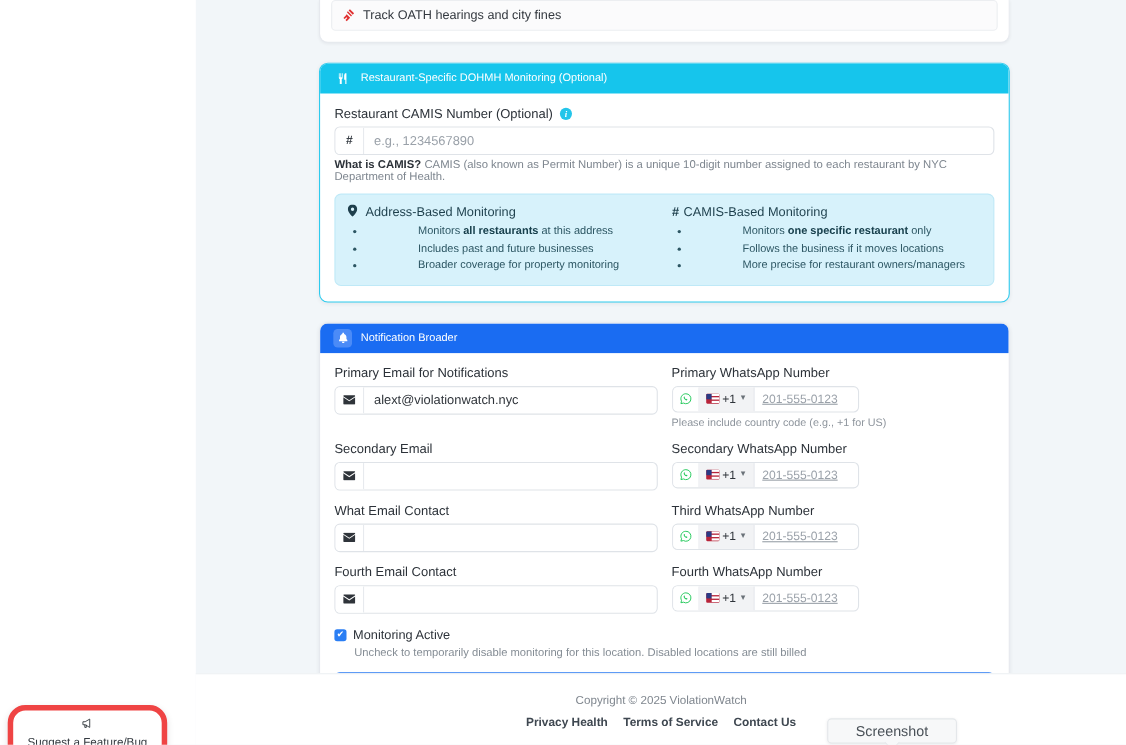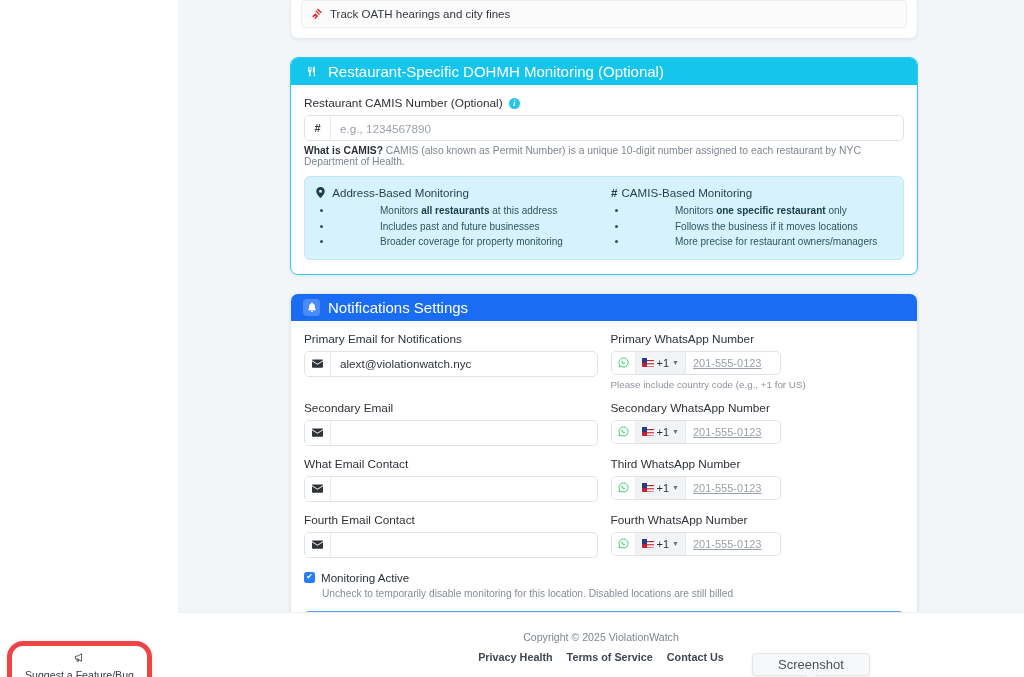--- a/index.html
+++ b/index.html
@@ -36,21 +36,21 @@
   }
 
   
   .card { border-radius:8px; overflow:hidden; background:#fff;
           box-shadow:0 1px 4px rgba(16,24,40,.07); }
   .card-dohmh { border:1px solid #2ecbee; margin-top:18px; }
   .card-notify { border:1px solid #e6e9ee; margin-top:18px; }
 
   .card-head {
     display:flex; align-items:center; gap:8px;
-    padding:5px 12px; color:#fff; font-size:15px;
+    padding:5px 12px; color:#fff; font-size:10px;
   }
   .head-cyan { background:#16c5ec; }
   .head-blue { background:#1a6cf2; }
   .head-ico {
     width:17px; height:17px; border-radius:4px;
     display:flex; align-items:center; justify-content:center;
     font-size:11px; line-height:1;
   }
   .head-ico.bell { background:#4b8bf7; }
 
@@ -241,21 +241,21 @@
       </div>
     </div>
 
     <div class="card card-notify">
       <div class="card-head head-blue">
         <span class="head-ico bell">
           <svg width="10" height="10" viewBox="0 0 16 16" fill="#ffffff">
             <path d="M8 16a2 2 0 0 0 2-2H6a2 2 0 0 0 2 2zm6-4.5-1.3-1.6V7.2c0-2.3-1.3-4.2-3.4-4.7v-.6a1.3 1.3 0 1 0-2.6 0v.6C4.6 3 3.3 4.9 3.3 7.2v2.7L2 11.5V13h12v-1.5z"></path>
           </svg>
         </span>
-        <span>Notifications Settings</span>
+        <span>Notification Broader</span>
       </div>
       <div class="card-body">
         <div class="ngrid">
 
           <div class="fgroup">
             <label class="fl">Primary Email for Notifications</label>
             <div class="igrp">
               <span class="addon">
                 <svg width="11" height="9" viewBox="0 0 16 12" fill="#2f343a">
                     <path d="M0 1.2 8 6.4l8-5.2V1a1 1 0 0 0-1-1H1a1 1 0 0 0-1 1v.2zM16 2.7 8 7.9 0 2.7V11a1 1 0 0 0 1 1h14a1 1 0 0 0 1-1V2.7z"></path>

